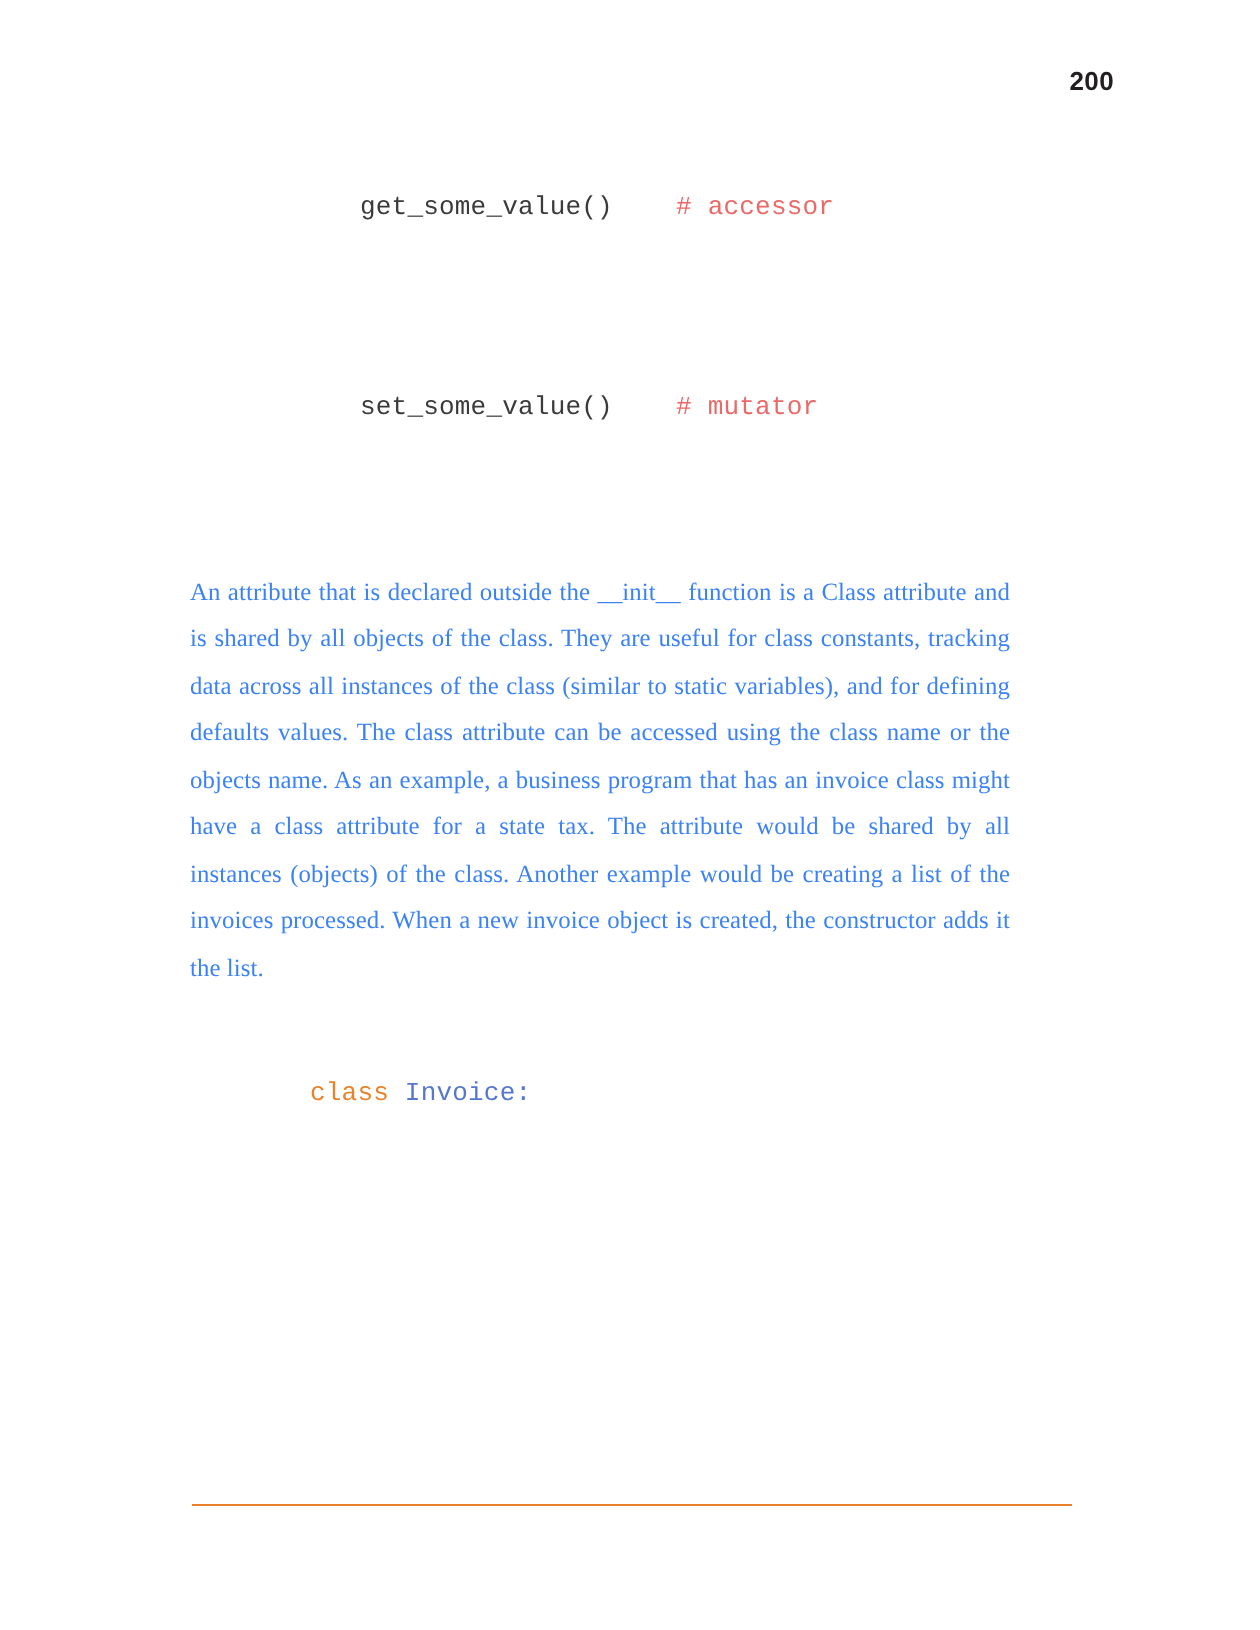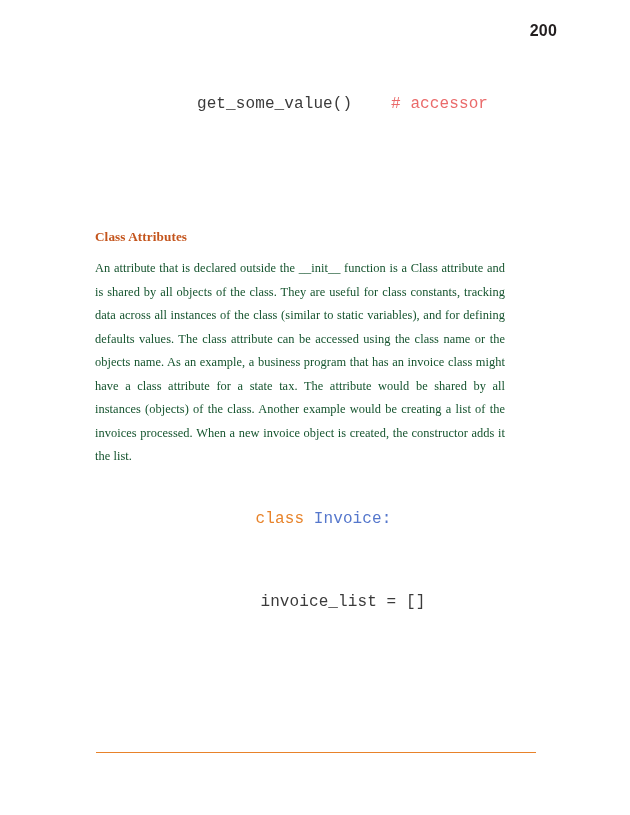--- a/index.html
+++ b/index.html
@@ -20,62 +20,61 @@
     position: absolute;
     left: 0; top: 0;
     width: 630px;
     height: 815px;
   }
 
   
   .page-number {
     position: absolute;
     right: 73px;
-    top: 22px;
+    top: 33px;
     font-family: "Liberation Sans", "DejaVu Sans", sans-serif;
-    font-size: 16px;
+    font-size: 13px;
     font-weight: bold;
     color: #231f20;
     letter-spacing: 0.2px;
   }
 
   
   .content {
     position: absolute;
     left: 95px;
     top: 60px;
     width: 410px;
   }
 
   
   .code {
     font-family: "Liberation Mono", "DejaVu Sans Mono", monospace;
-    font-size: 16px;
+    font-size: 13px;
     line-height: 14.6px;
     color: #3b3b3b;
     white-space: pre;
     letter-spacing: 0.1px;
-    text-align: center;
   }
   .code .kw   { color: #e8832a; }
   .code .name { color: #5577cc; }
   .code .cmt  { color: #ea6a6a; }
 
   .code-top {
     margin-top: 8px;
     padding-left: 85px;
   }
   .code-top .line { height: 14.6px; }
   .code-top .spacer { height: 27px; }
 
   .code-class {
     margin-top: 14px;
     padding-left: 47px;
   }
-  .code-class .line { min-height: 14.6px; }
+  .code-class .line { min-height: 14.6px; margin-left: 13px; }
   .code-class .gap { height: 10px; }
 
   
   h2.section-heading {
     font-family: "Liberation Serif", "DejaVu Serif", serif;
     font-size: 13.2px;
     font-weight: bold;
     color: #c4551d;
     margin: 0;
     padding: 0;
@@ -85,21 +84,21 @@
   .h-gap-after { height: 12px; }
 
   
   p.body-text {
     margin: 0;
     padding: 0;
     font-size: 12.4px;
     line-height: 23.5px;
     text-align: justify;
     text-justify: inter-word;
-    color: #14532d;
+    color: #3b82f6;
     letter-spacing: 0.05px;
   }
 
   
   .footer-rule {
     position: absolute;
     left: 96px;
     top: 752px;
     width: 440px;
     height: 0;
@@ -122,31 +121,30 @@
 
 <div class="page">
 
   <div class="page-number">200</div>
 
   <div class="content">
 
     <div class="code code-top">
       <div class="line"><span>get_some_value()</span>    <span class="cmt"># accessor</span></div>
       <div class="spacer"></div>
+      <div class="line"><span>set_some_value()</span>    <span class="cmt"># mutator</span></div>
     </div>
 
     <div class="h-gap-before"></div>
-    <h2 class="section-heading">Class Attributes</h2>
     <div class="h-gap-after"></div>
     <p class="body-text">An attribute that is declared outside the __init__ function is a Class attribute and is shared by all objects of the class.  They are useful for class constants, tracking data across all instances of the class (similar to static variables), and for defining defaults values.  The class attribute can be accessed using the class name or the objects name.  As an example, a business program that has an invoice class might have a class attribute for a state tax.  The attribute would be shared by all instances (objects) of the class.  Another example would be creating a list of the invoices processed.  When a new invoice object is created, the constructor adds it the list.</p>
 
     <div class="code code-class">
       <div class="line"><span class="kw">class</span><span class="name"> Invoice:</span></div>
       <div class="gap"></div>
-      <div class="line"><span>    invoice_list = []</span></div>
       <div class="gap"></div>
       <div class="gap"></div>
       
       
       
       
       
       
     </div>
 

